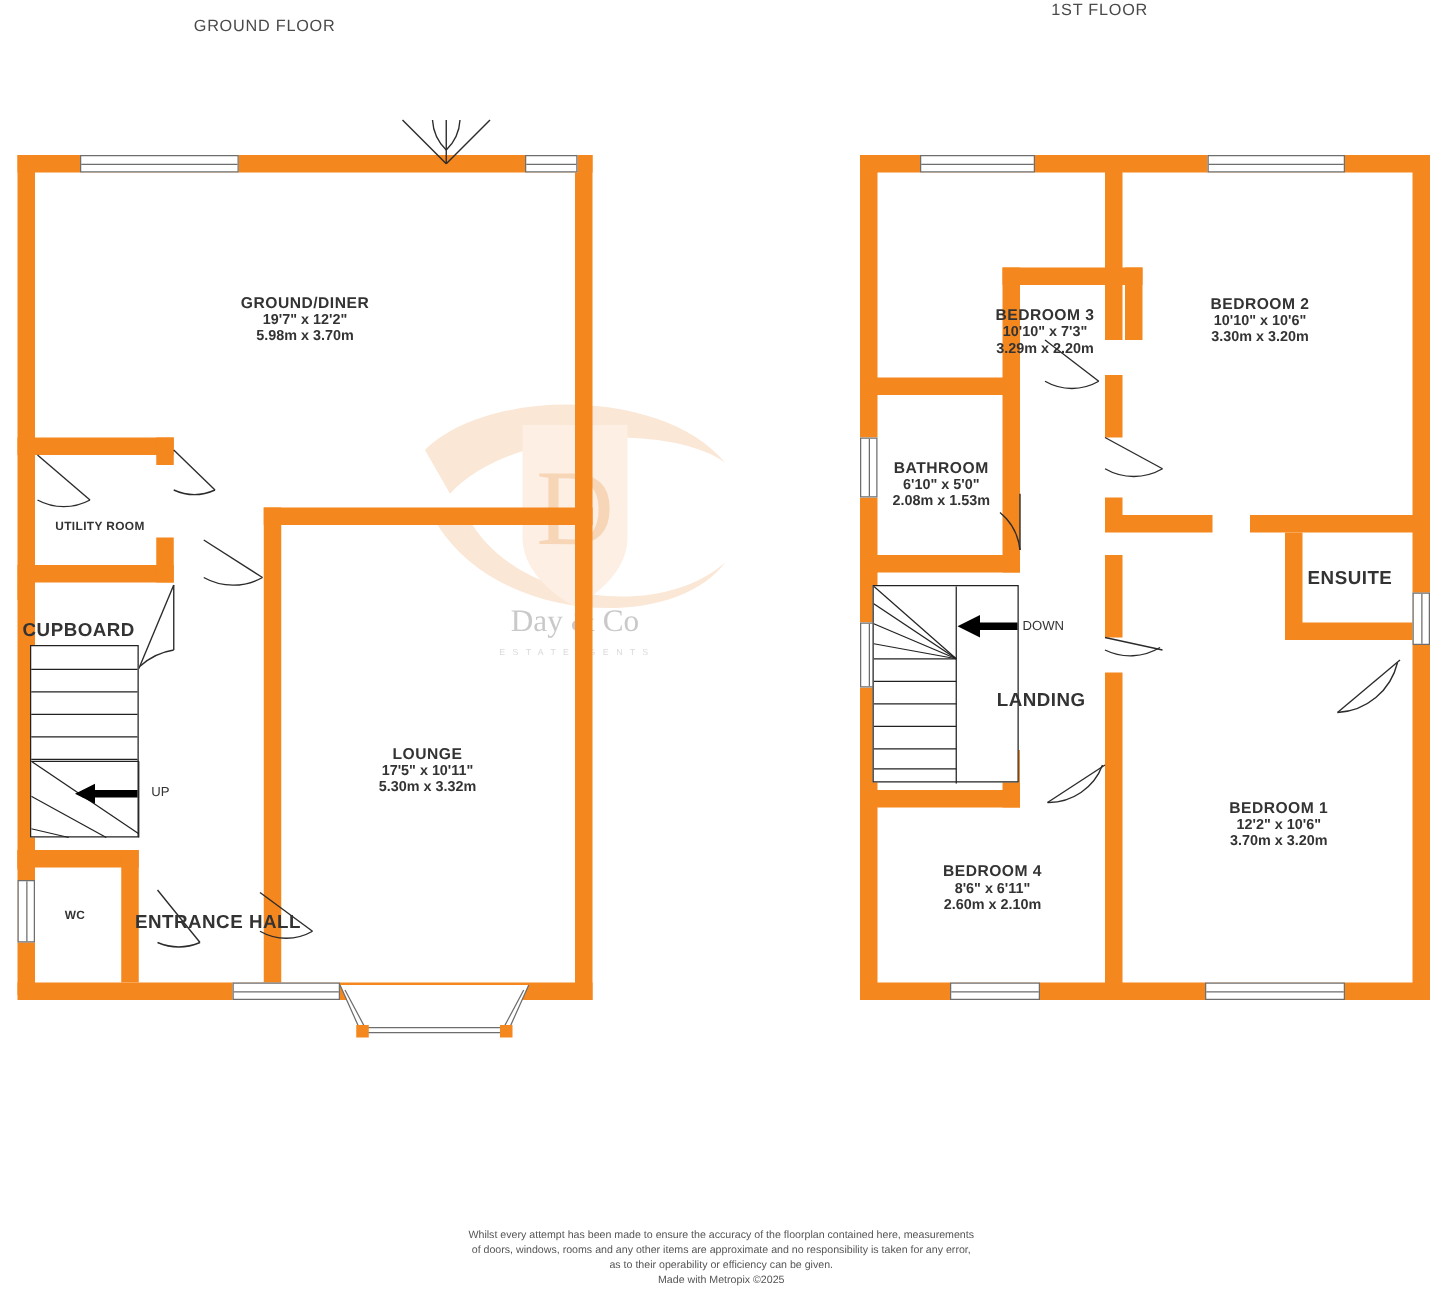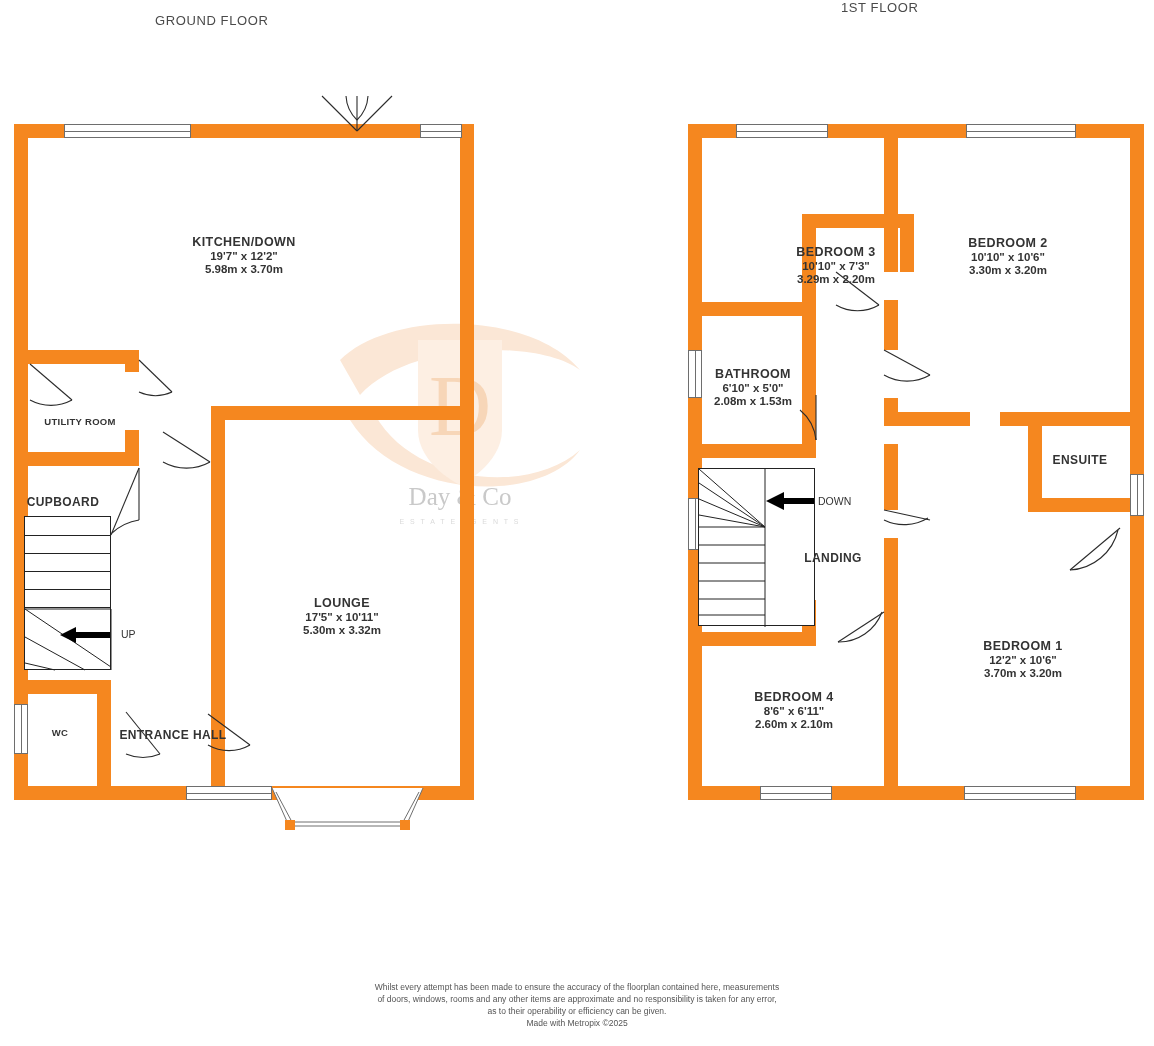--- a/index.html
+++ b/index.html
@@ -74,21 +74,21 @@
     letter-spacing: 0.4px;
     display: block;
   }
   .room-label .rdim {
     font-size: 11.5px;
     font-weight: bold;
     color: #333;
     display: block;
   }
   .room-label.small .rname { font-size: 9.5px; font-weight: bold; letter-spacing: .3px;}
-  .room-label.plain .rname { font-size: 12px; font-weight: bold; }
+  .room-label.plain .rname { font-size: 15px; font-weight: bold; }
 
   
   .stair-box {
     position: absolute;
     box-sizing: border-box;
     border: 1.5px solid #222;
     background: #ffffff;
   }
   .stair-lines {
     position: absolute;
@@ -235,21 +235,21 @@
     </div>
     <svg class="lines">
       <g>
         <line x1="66" y1="635" x2="110" y2="635" stroke="#000" stroke-width="6"></line>
         <polygon points="60,635 76,627 76,643" fill="#000"></polygon>
       </g>
     </svg>
     <div class="dir-label" style="left:121px; top:628px;">UP</div>
 
     <div class="room-label" style="left:138px; top:235px; width:212px;">
-      <span class="rname">KITCHEN/DOWN</span>
+      <span class="rname">GROUND/DINER</span>
       <span class="rdim">19'7"  x 12'2"</span>
       <span class="rdim">5.98m  x 3.70m</span>
     </div>
 
     <div class="room-label" style="left:236px; top:596px; width:212px;">
       <span class="rname">LOUNGE</span>
       <span class="rdim">17'5"  x 10'11"</span>
       <span class="rdim">5.30m  x 3.32m</span>
     </div>
 

